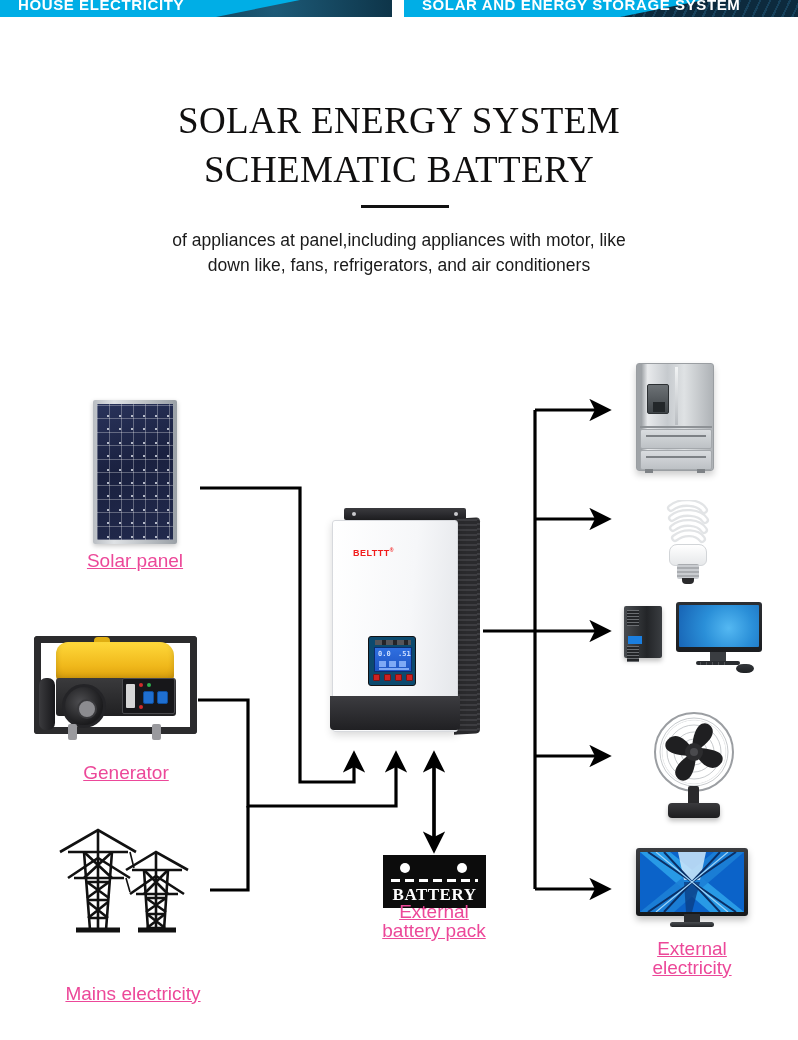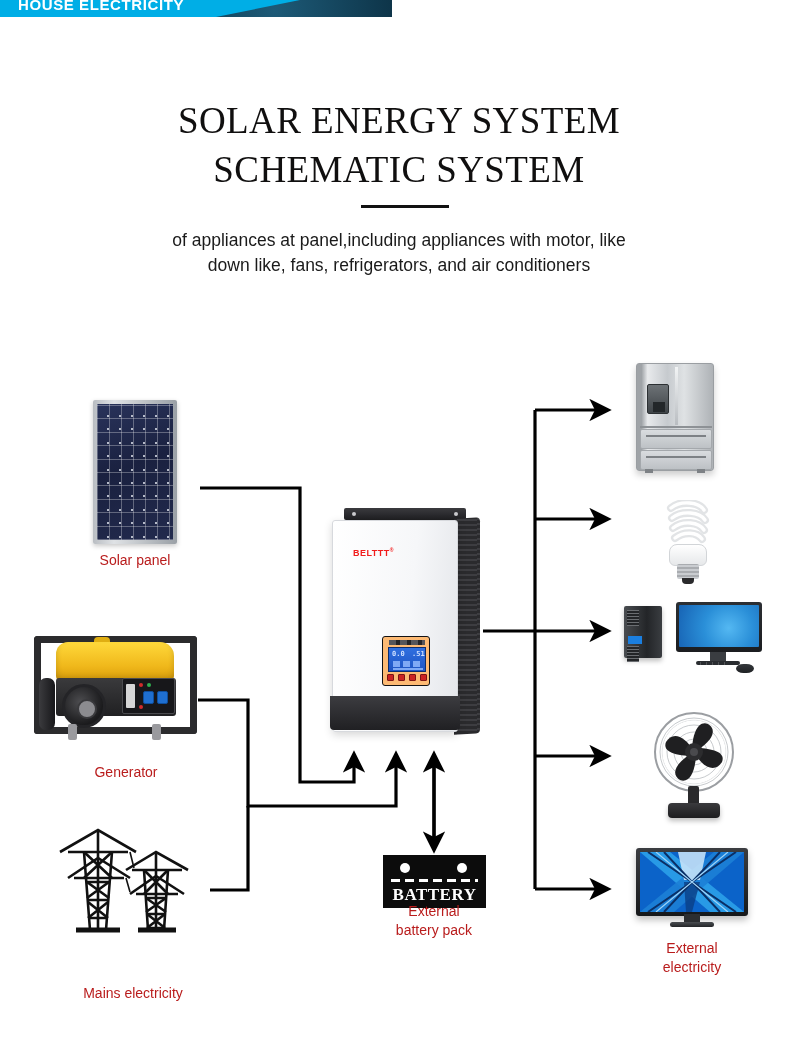--- a/index.html
+++ b/index.html
@@ -32,21 +32,21 @@
 
   
   #title { position: absolute; left: 0; top: 96px; width: 798px; text-align: center;
     font-family: "Liberation Serif", serif; font-size: 37px; line-height: 49px;
     color: #100f0f; letter-spacing: .4px; }
   #rule { position: absolute; left: 361px; top: 205px; width: 88px; height: 3px; background: #111; }
   #subtitle { position: absolute; left: 0; top: 228px; width: 798px; text-align: center;
     font-size: 17.5px; line-height: 25px; color: #1a1a1a; }
 
   
-  .lbl { position: absolute; text-align: center; font-size: 14px; line-height: 19px; color: #b91c1c; }
+  .lbl { position: absolute; text-align: center; font-size: 19px; line-height: 19px; color: #ec4899; text-decoration: underline; }
 
   
   #wires { position: absolute; left: 0; top: 0; width: 798px; height: 1040px; }
 
   
   #solar-panel { position: absolute; left: 93px; top: 400px; width: 84px; height: 144px; }
   .sp-frame { position: absolute; inset: 0; background: linear-gradient(90deg,#b9bdc2,#dfe2e5 25%,#9aa0a6);
     border-radius: 2px; padding: 4px; box-shadow: 0 2px 5px rgba(0,0,0,.22); }
   .sp-glass { position: absolute; inset: 4px; background: #1d2440;
     background-image:
@@ -96,22 +96,22 @@
     background: repeating-linear-gradient(0deg,#2a2a2d 0 3px,#3d3d41 3px 5px);
     border-radius: 0 4px 4px 0; transform: skewY(-3deg); }
   .inv-body { position: absolute; left: 6px; top: 12px; width: 126px; height: 212px;
     background: linear-gradient(95deg,#ffffff 0%,#f6f7f9 60%,#e4e6ea 100%);
     border: 1px solid #d7d9dd; border-radius: 3px; box-shadow: 0 3px 8px rgba(0,0,0,.16); }
   .inv-base { position: absolute; left: 4px; top: 188px; width: 130px; height: 34px;
     background: linear-gradient(180deg,#3c3c40,#202023); border-radius: 0 0 4px 4px; }
   .inv-logo { position: absolute; left: 20px; top: 26px; font-size: 9px; font-weight: 700;
     color: #f11c1c; letter-spacing: .5px; }
   .inv-logo sup { font-size: 5px; }
-  .inv-lcd { position: absolute; left: 56px; top: 128px; width: 48px; height: 50px;
-    background: #fdba74; border: 1px solid #121214; border-radius: 3px; padding: 3px; }
+  .inv-lcd { position: absolute; left: 42px; top: 128px; width: 48px; height: 50px;
+    background: #0c4a6e; border: 1px solid #121214; border-radius: 3px; padding: 3px; }
   .lcd-top { position: absolute; left: 6px; top: 3px; width: 36px; height: 5px;
     background: repeating-linear-gradient(90deg,#55555a 0 7px,#242428 7px 11px); }
   .lcd-screen { position: absolute; left: 5px; top: 10px; width: 38px; height: 25px;
     background: linear-gradient(180deg,#2f6fe0,#1f55c4); border: 1px solid #0d2d6e; }
   .lcd-screen .n { position: absolute; top: 2px; color: #cfe0ff; font-size: 7px; font-weight: 700;
     font-family: "DejaVu Sans Mono", monospace; }
   .lcd-screen .ic { position: absolute; background: #7fa9f5; }
   .lcd-btns { position: absolute; left: 4px; bottom: 3px; width: 40px; height: 8px;
     display: flex; justify-content: space-between; }
   .lcd-btns i { width: 7px; height: 7px; background: #cc2222; border-radius: 1px; border: 1px solid #7d1414; }
@@ -194,25 +194,30 @@
 </style>
 </head>
 <body>
 
 <div id="banner">
   <div class="ban-half ban-left">
     <div class="ban-photo"></div>
     <div class="ban-cyan"></div>
     <div class="ban-text">HOUSE ELECTRICITY</div>
   </div>
+  <div class="ban-half ban-right">
+    <div class="ban-photo solar"></div>
+    <div class="ban-cyan"></div>
+    <div class="ban-text">SOLAR AND ENERGY STORAGE SYSTEM</div>
+  </div>
 </div>
 
 <div id="title">
   <div>SOLAR ENERGY SYSTEM</div>
-  <div>SCHEMATIC SYSTEM</div>
+  <div>SCHEMATIC BATTERY</div>
 </div>
 <div id="rule"></div>
 <div id="subtitle">
   <div>of appliances at panel,including appliances with motor, like</div>
   <div>down like, fans, refrigerators, and air conditioners</div>
 </div>
 
 <svg id="wires" viewBox="0 0 798 1040">
   <defs>
     <marker id="arr" viewBox="0 0 12 12" refX="10" refY="6" markerWidth="7" markerHeight="7" orient="auto">

